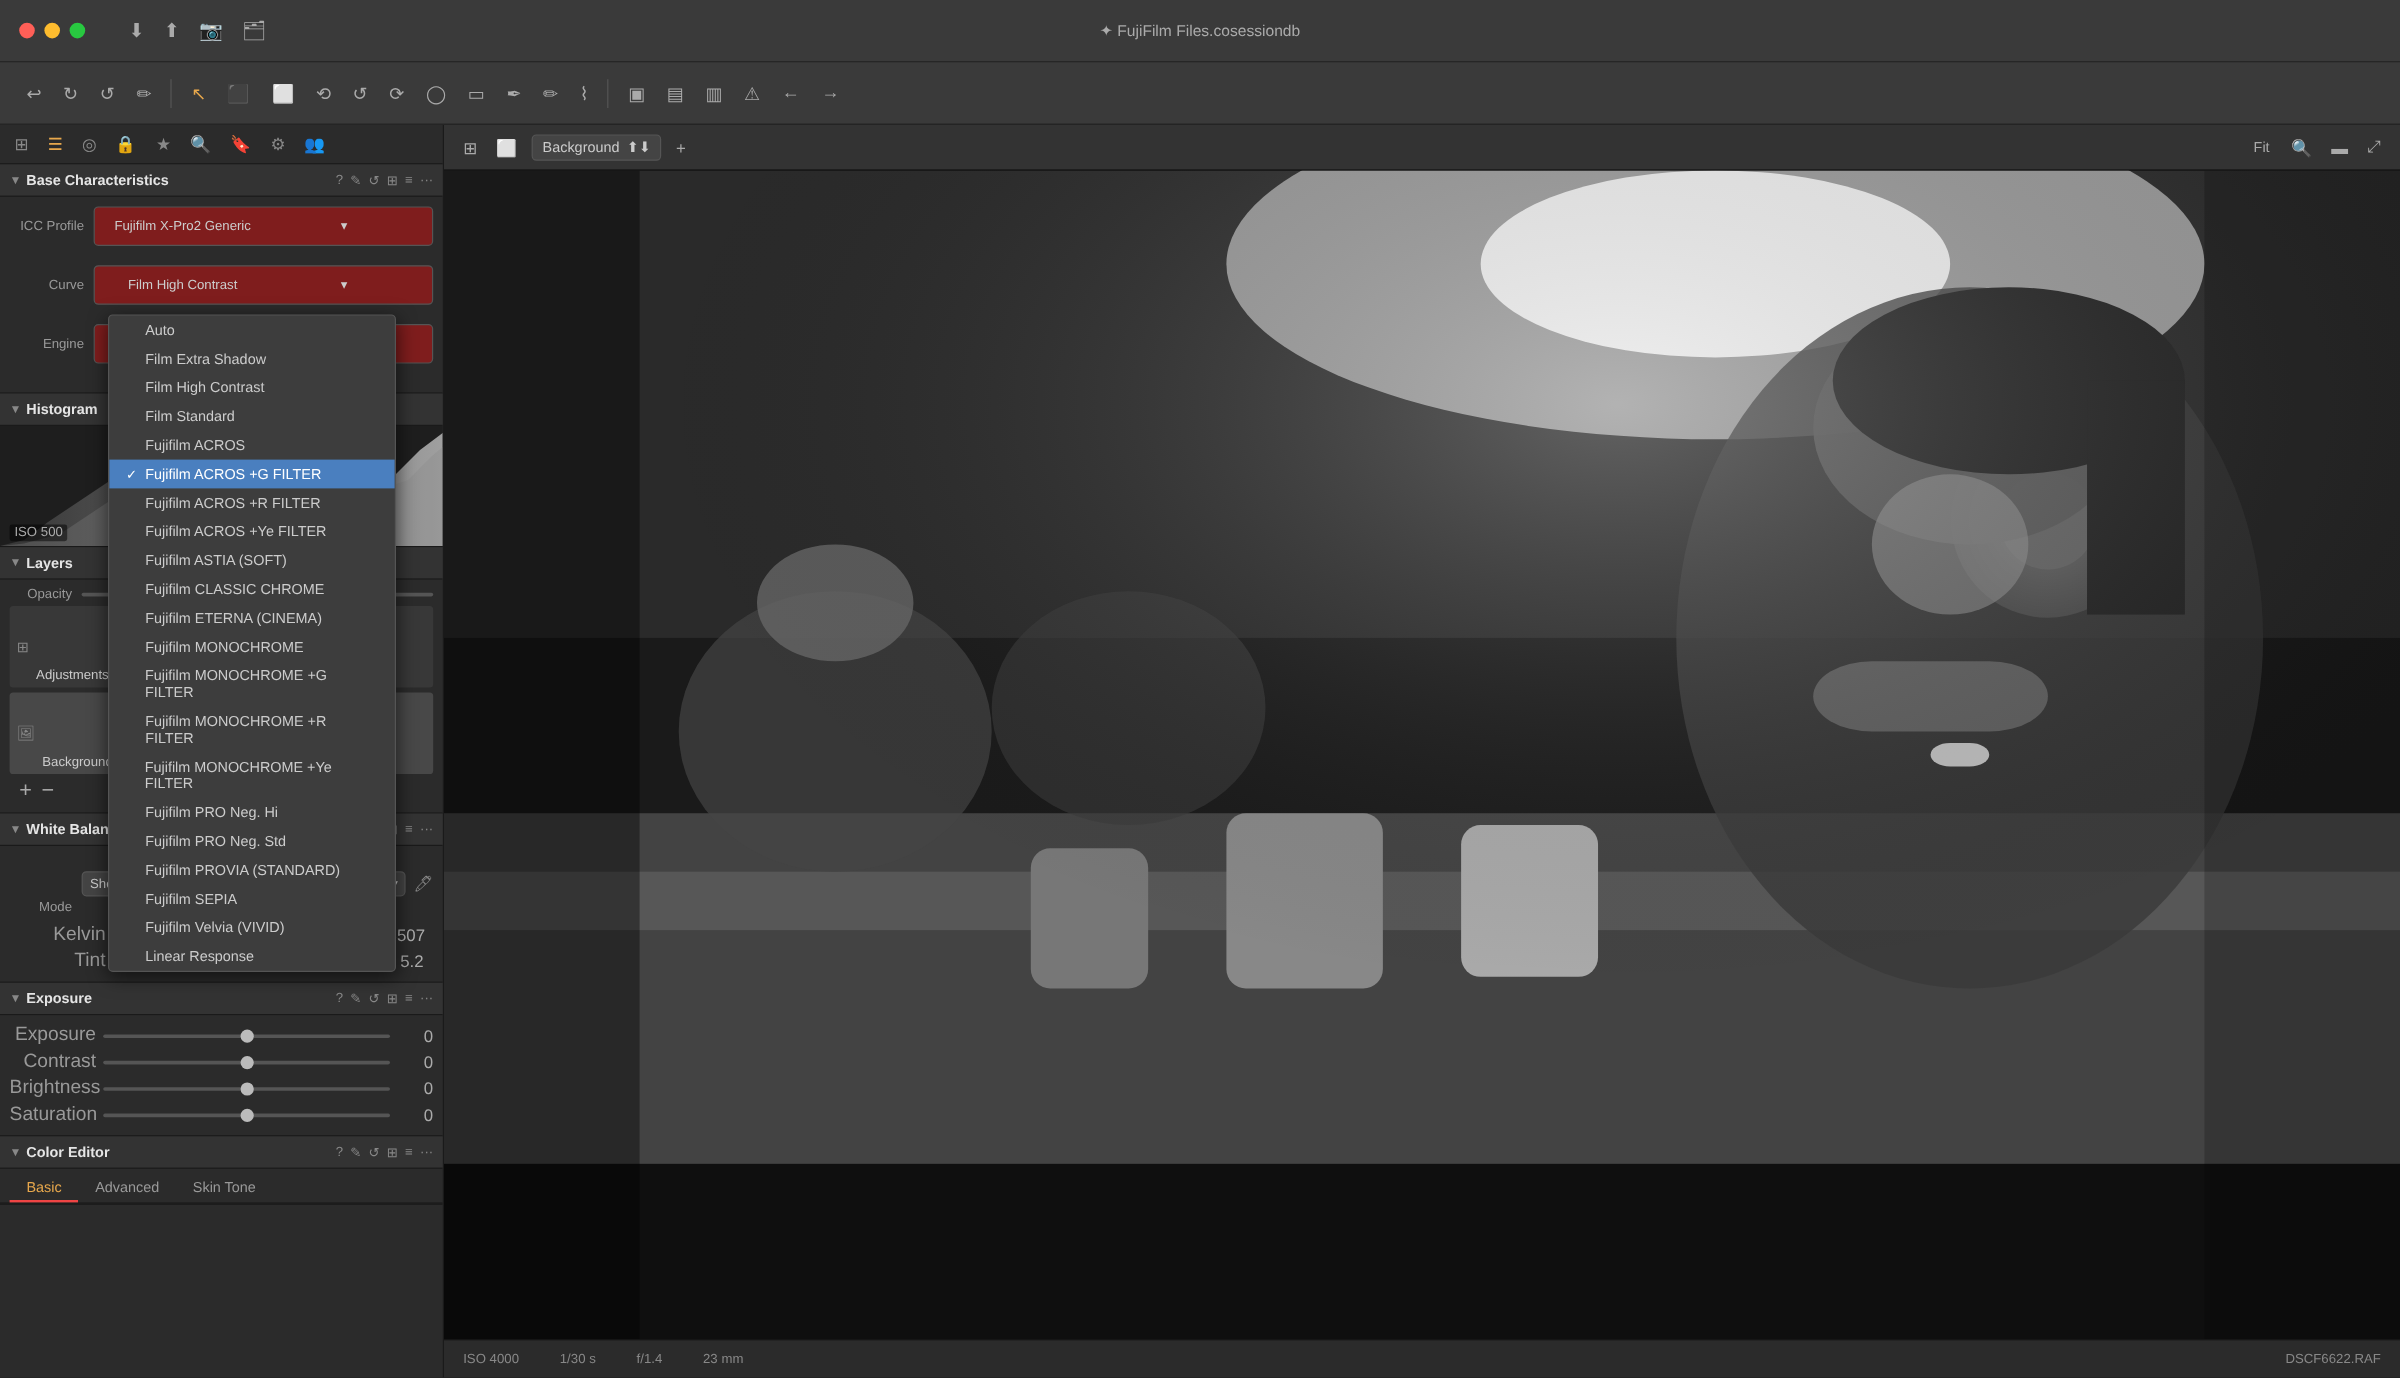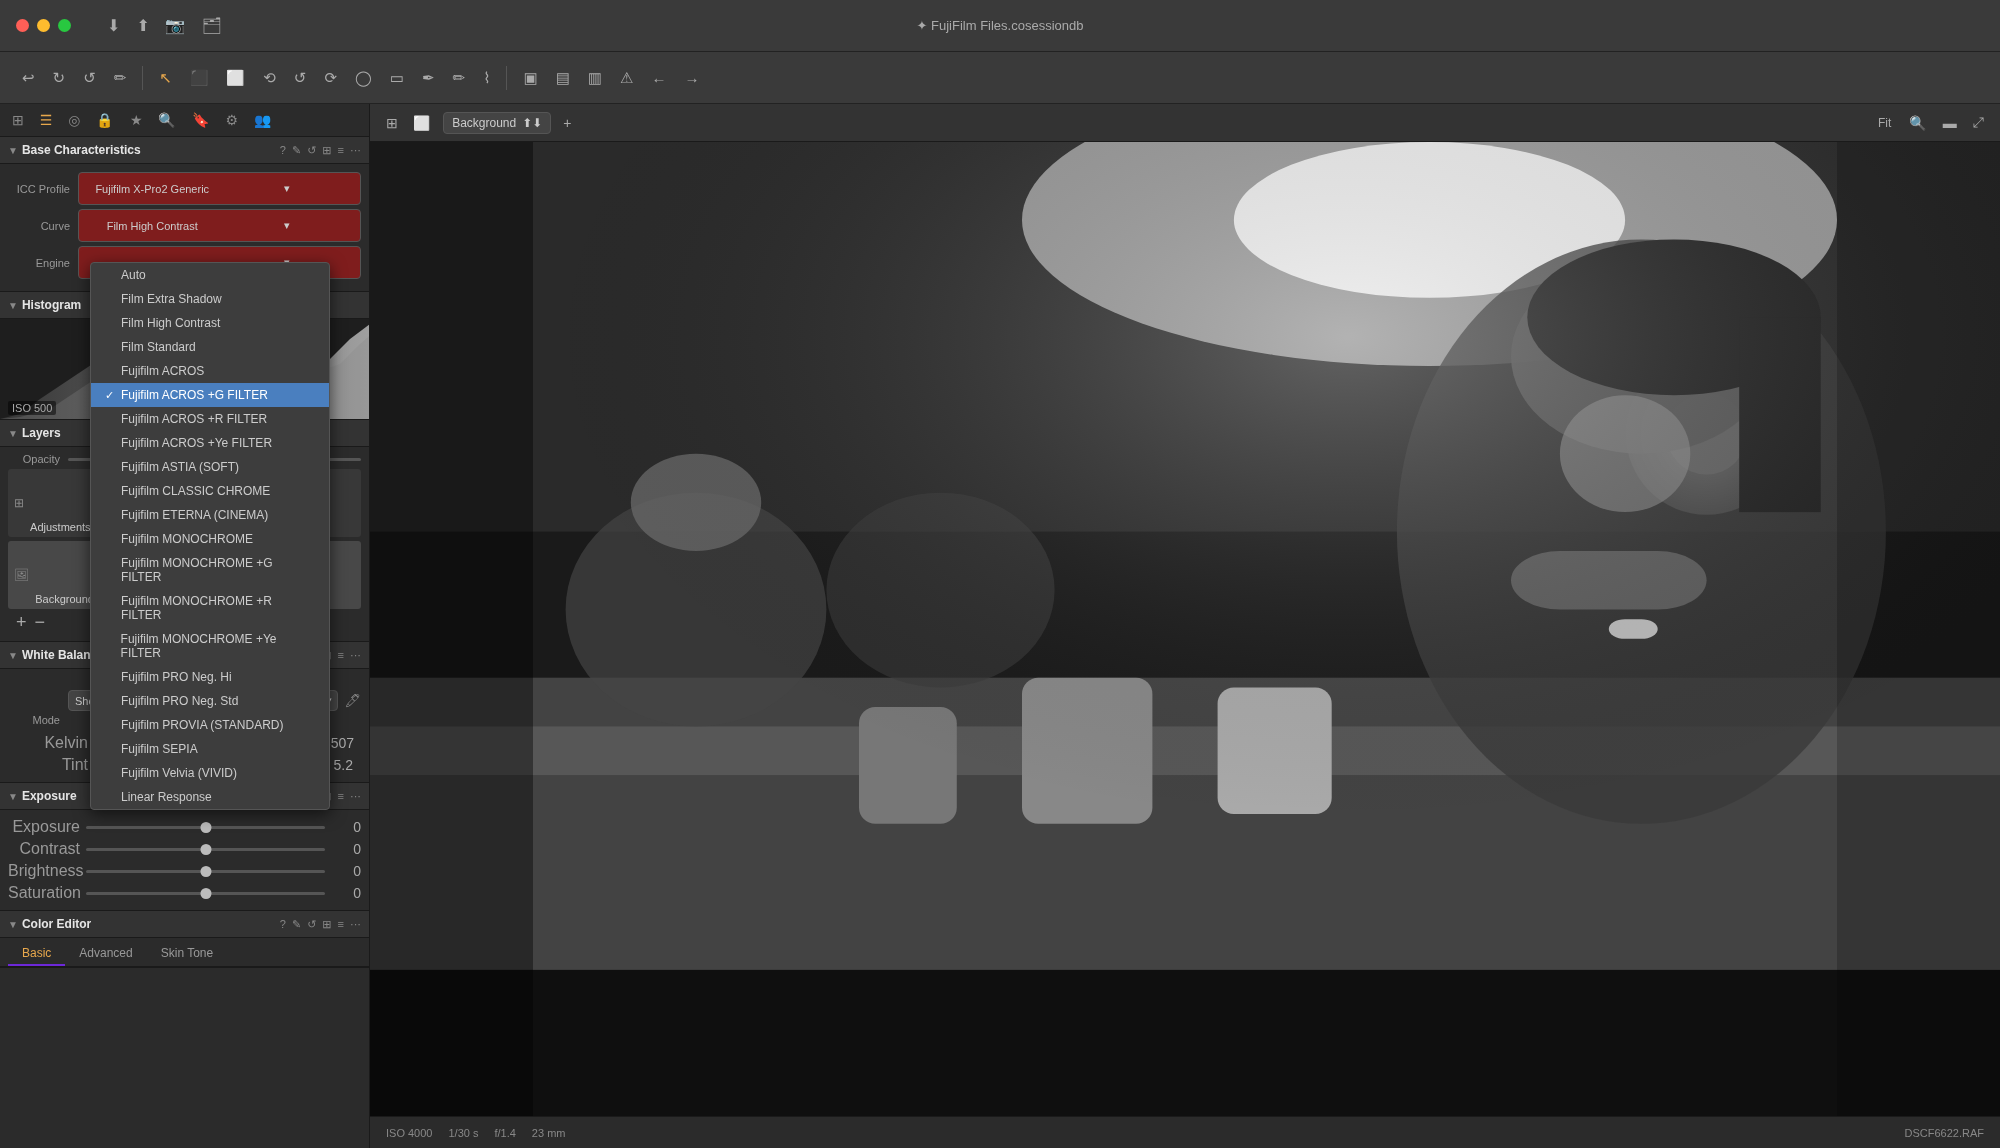--- a/index.html
+++ b/index.html
@@ -152,21 +152,21 @@
     }
 
     
     #base-char {
       padding: 8px;
       border-bottom: 1px solid #1a1a1a;
     }
     .field-row {
       display: flex;
       align-items: center;
-      margin-bottom: 4px;
+      margin-bottom: 16px;
     }
     .field-label {
       width: 70px;
       color: #999;
       font-size: 11px;
       text-align: right;
       padding-right: 8px;
     }
     .field-control {
       flex: 1;
@@ -401,21 +401,21 @@
     }
     .ce-tab {
       padding: 4px 14px;
       font-size: 12px;
       color: #999;
       cursor: pointer;
       border-bottom: 2px solid transparent;
     }
     .ce-tab.active {
       color: #e8a84c;
-      border-bottom: 2px solid #6d28d9;
+      border-bottom: 2px solid #ef4444;
       text-align: right;
     }
 
     
     #center {
       flex: 1;
       display: flex;
       flex-direction: column;
       background: #1e1e1e;
       position: relative;
@@ -463,21 +463,21 @@
       background: #111;
     }
 
     #image-footer {
       height: 32px;
       background: #2b2b2b;
       border-top: 1px solid #1a1a1a;
       display: flex;
       align-items: center;
       padding: 0 16px;
-      gap: 16px;
+      gap: 34px;
       flex-shrink: 0;
     }
     .img-meta {
       color: #888;
       font-size: 11px;
     }
     .img-meta-right {
       margin-left: auto;
       color: #888;
       font-size: 11px;

